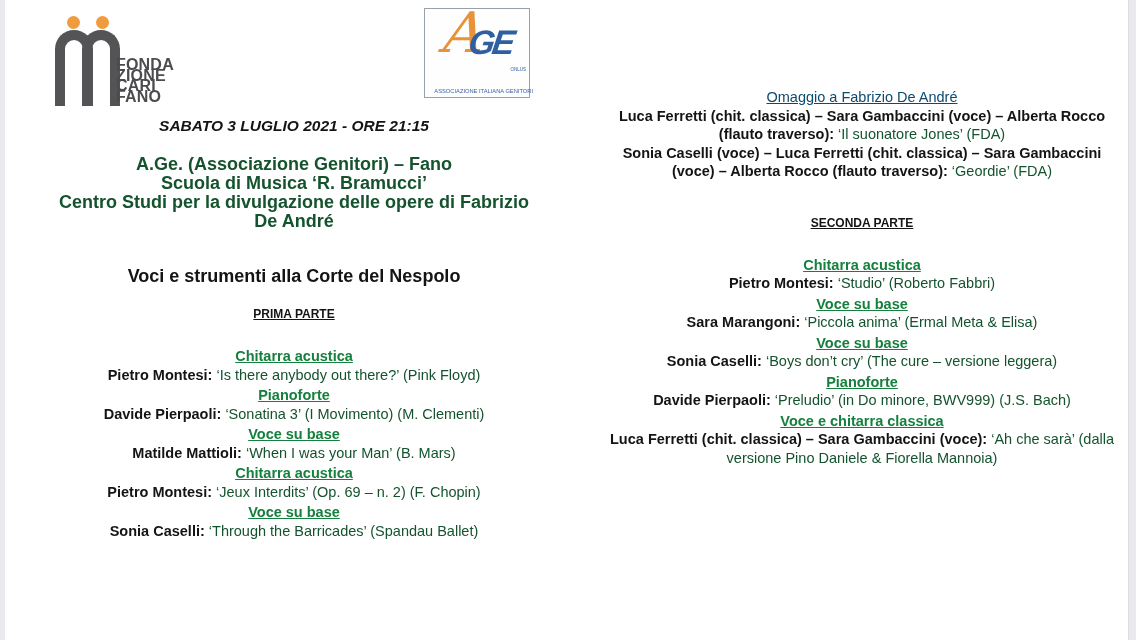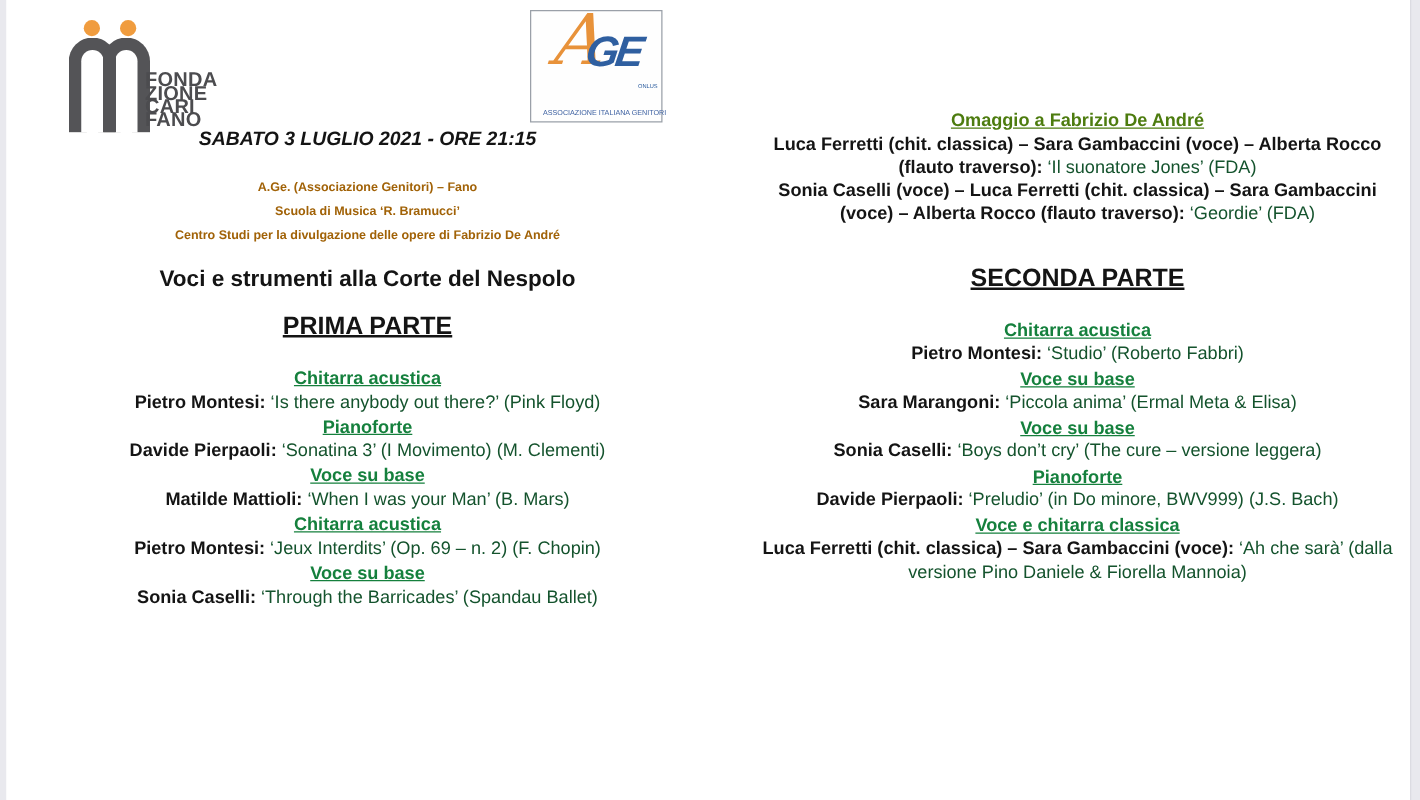--- a/index.html
+++ b/index.html
@@ -35,37 +35,37 @@
                transform-origin:right; color:#2f5fa0; }
   .age-sub { position:absolute; left:0; right:0; bottom:3px; font-size:7px; color:#3b5fa0;
              white-space:nowrap; text-align:center; transform:scale(0.82); transform-origin:center bottom; }
 
   
   .col-left  { position:absolute; left:58px;  top:102px; width:472px; text-align:center; }
   .col-right { position:absolute; left:609px; top:88px;  width:506px; text-align:center; }
 
   .doc-title { font-size:20px; line-height:24px; font-weight:bold; font-style:italic;
                letter-spacing:0.3px; color:#141414; }
-  .doc-date  { margin-top:0; font-size:15.5px; line-height:19px; font-weight:bold;
+  .doc-date  { margin-top:14px; font-size:15.5px; line-height:19px; font-weight:bold;
                font-style:italic; color:#141414; }
-  .org   { margin-top:20px; font-size:10px; font-weight:bold; line-height:19px; color:#a16207; }
-  .event { margin-top:14px; font-size:18px; line-height:23px; font-weight:bold; color:#141414; }
+  .org   { margin-top:20px; font-size:18px; font-weight:bold; line-height:19px; color:#14532d; }
+  .event { margin-top:34px; font-size:18px; line-height:23px; font-weight:bold; color:#141414; }
 
-  .part-title { margin-top:17px; font-size:20px; line-height:19px; font-weight:bold;
+  .part-title { margin-top:17px; font-size:12px; line-height:19px; font-weight:bold;
                 text-decoration:underline; color:#141414; }
   .col-right .part-title { margin-top:33px; }
 
   .item { margin-top:2px; font-size:14.5px; line-height:18.5px; color:#3d3d3d; }
   .item.first { margin-top:23px; }
   .item-heading { font-weight:bold; text-decoration:underline; color:#15803d; }
   .performer { font-weight:bold; color:#141414; }
   .piece { color:#14532d; }
 
-  .trib-title { font-size:14.5px; line-height:18.5px; font-weight:bold;
-                text-decoration:underline; color:#4d7c0f;text-align:center; }
+  .trib-title { font-size:14.5px; line-height:18.5px; font-weight:normal;
+                text-decoration:underline; color:#0c4a6e;text-align:center; }
   .trib-item  { font-size:14.5px; line-height:18.5px; color:#3d3d3d; }
   .trib-item + .trib-item { }
 </style>
 </head>
 <body>
 
 <div class="edge edge-left"></div>
 <div class="edge edge-right"></div>
 
 <div class="carifano">

